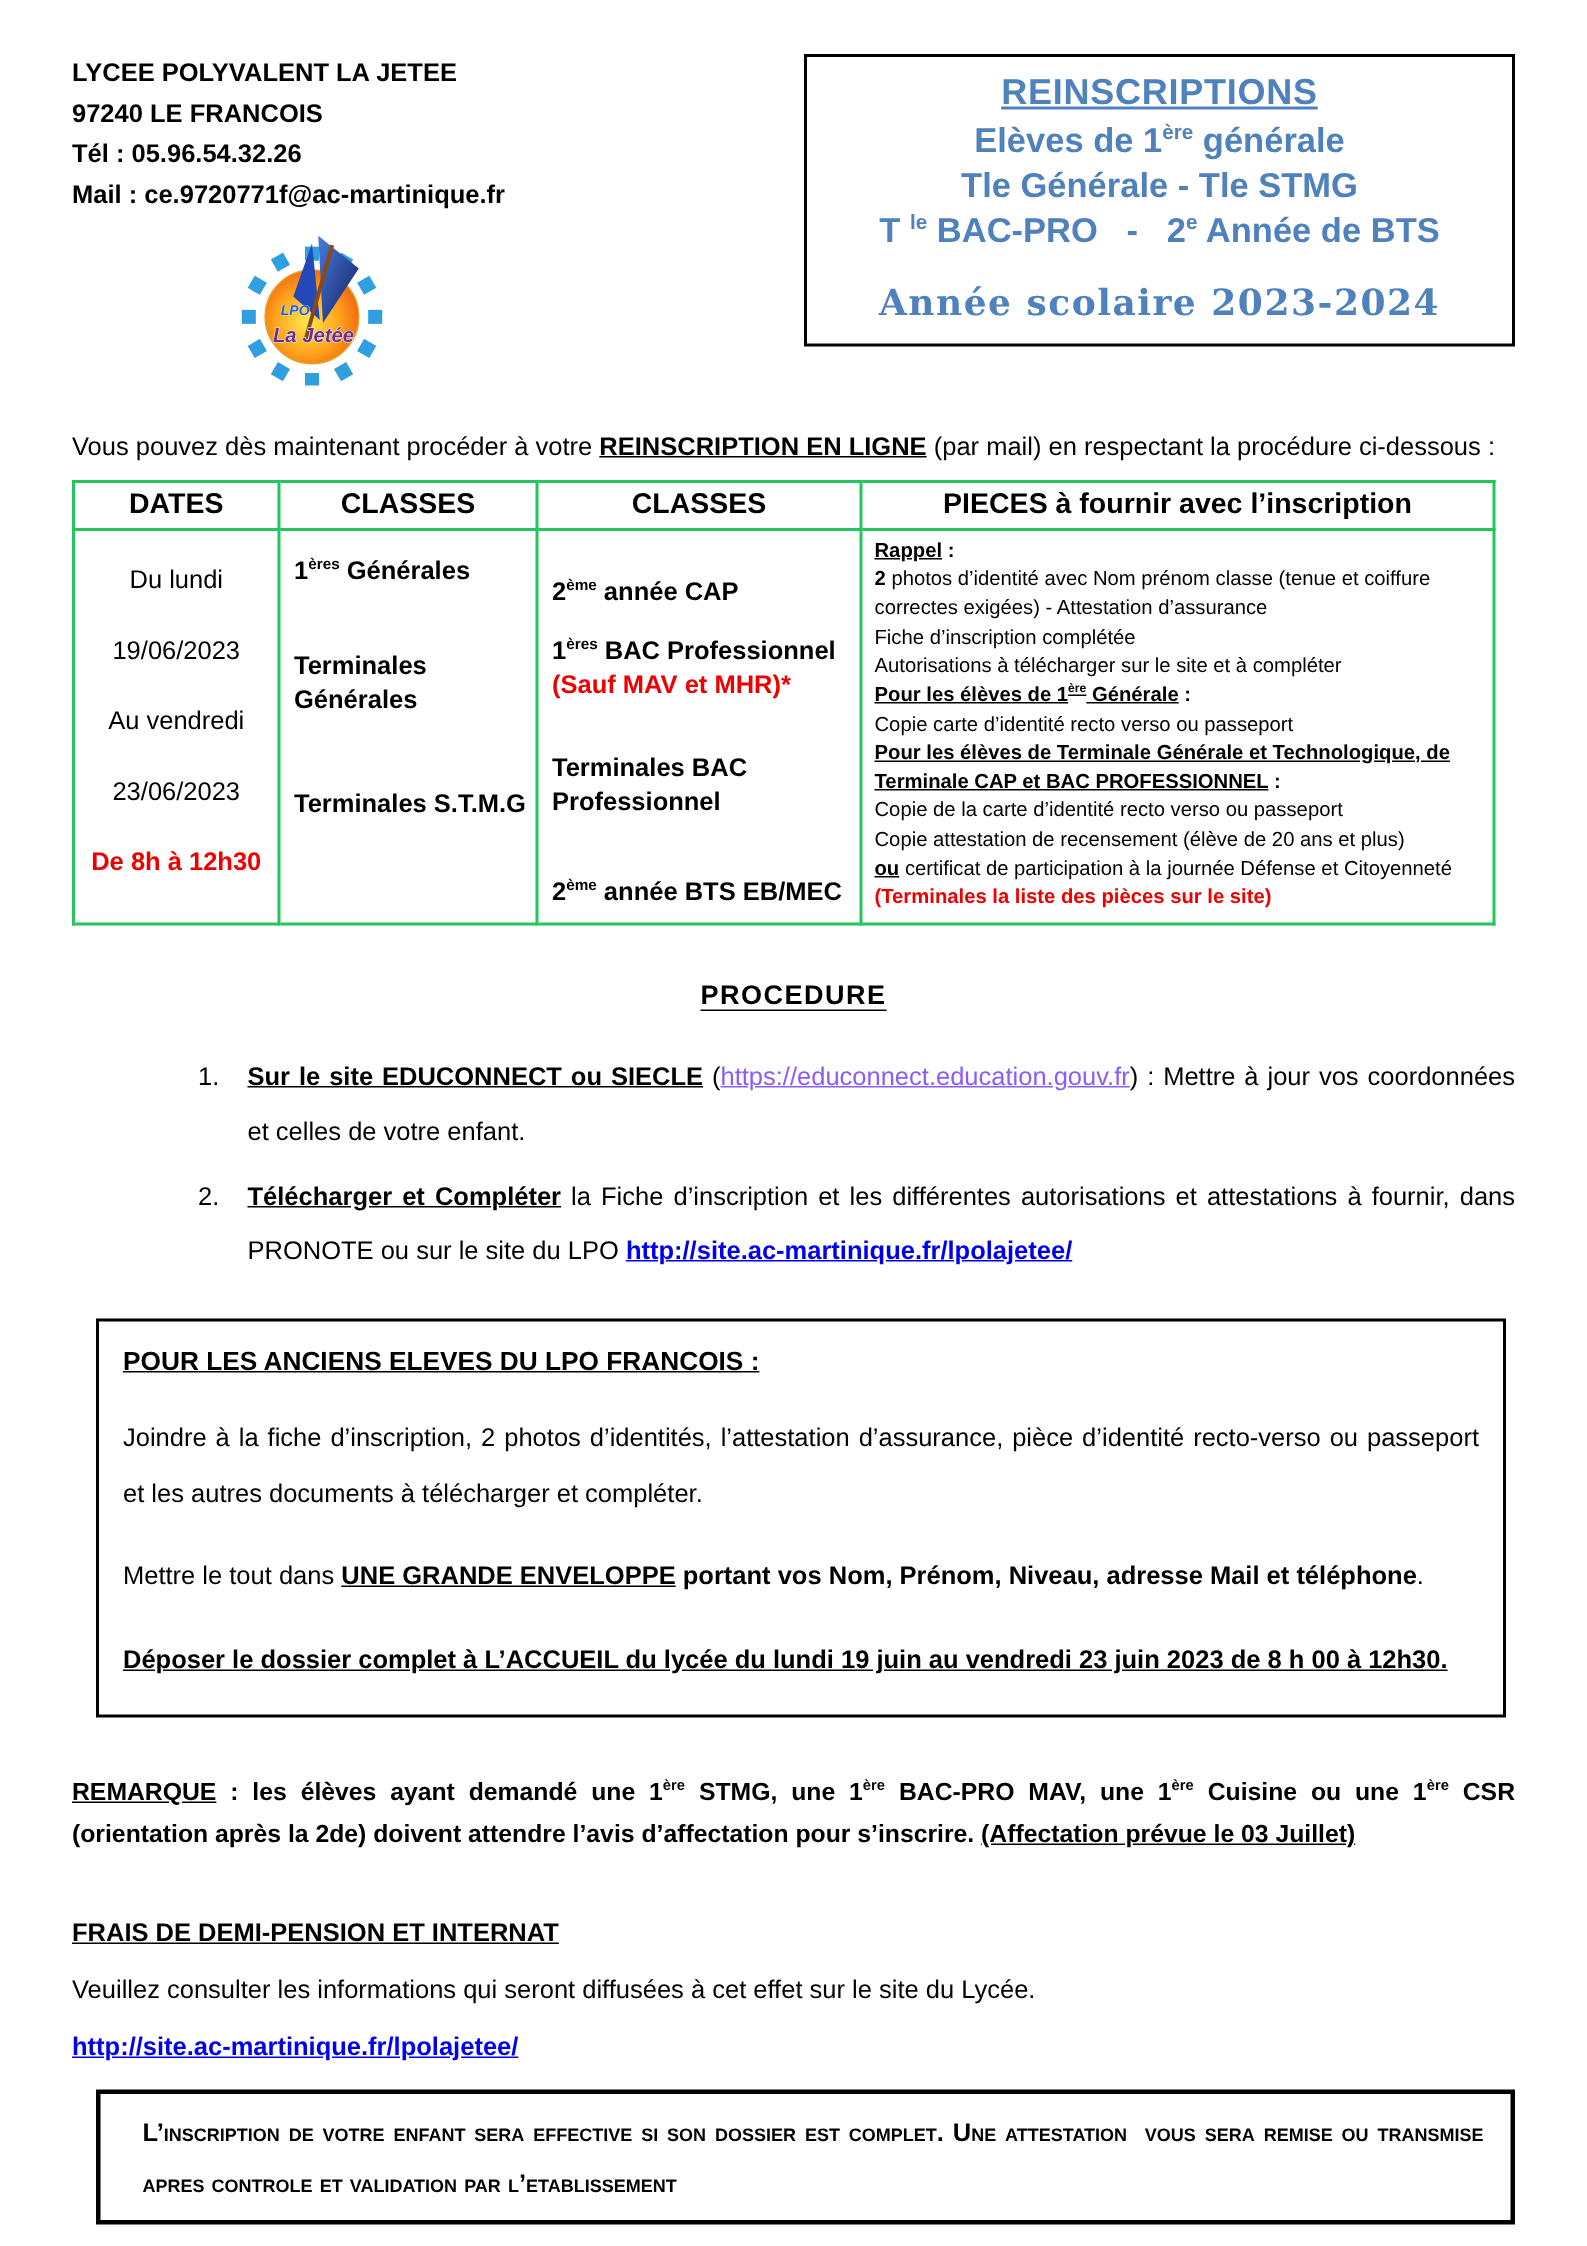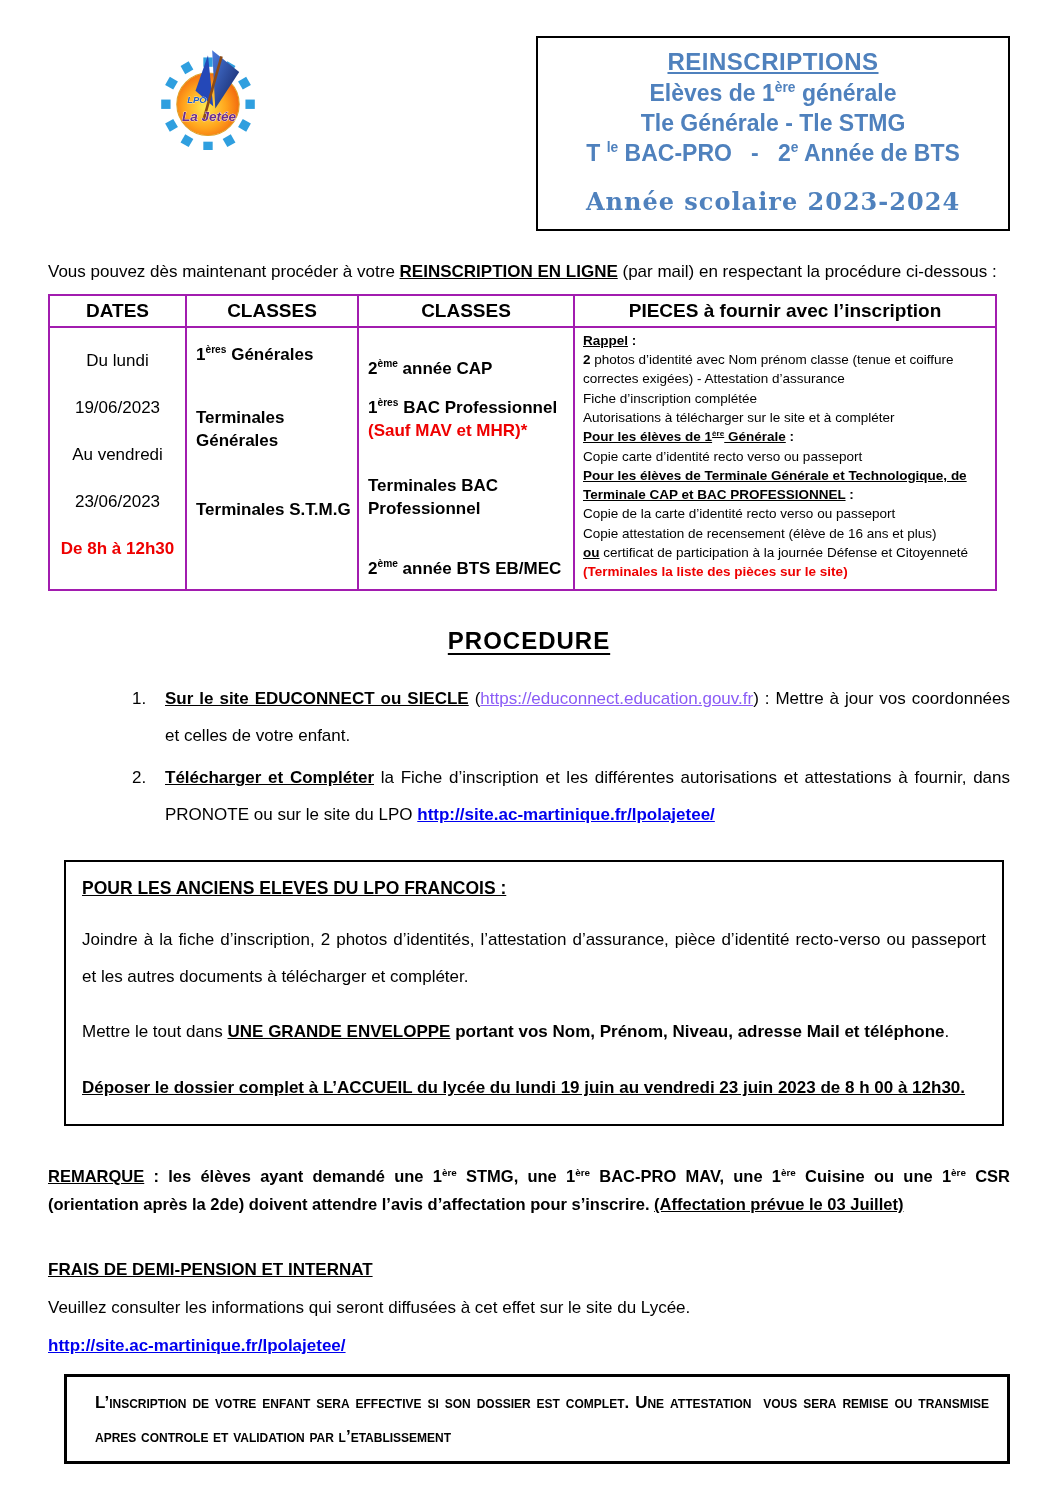--- a/index.html
+++ b/index.html
@@ -26,36 +26,36 @@
   .notice-year {
     font-family: "DejaVu Serif", serif; font-size: 24px;
     margin-top: 17px; letter-spacing: 1px;
   }
 
   
   .intro { margin: 28px 0 8px 0; font-size: 17px; line-height: 1.55; text-align: justify; }
 
   
   .main-table { border-collapse: collapse; width: 947px; table-layout: fixed; }
-  .main-table th, .main-table td { border: 2px solid #a21caf; vertical-align: top; }
+  .main-table th, .main-table td { border: 2px solid #22c55e; vertical-align: top; }
   .main-table th { font-size: 19px; padding: 4px 2px; text-align: center; }
   .col-dates { width: 137px; } .col-cl1 { width: 172px; }
   .col-cl2 { width: 216px; } .col-pieces { width: 422px; }
   .td-dates { text-align: center; font-size: 17px; }
   .td-dates > div { margin: 27px 0; }
   .td-dates > div:first-child { margin-top: 22px; }
   .td-cl { font-weight: bold; font-size: 17px; padding: 4px 4px 8px 9px; line-height: 1.35; }
   .c1-g1 { margin-top: 12px; } .c1-g2 { margin-top: 40px; } .c1-g3 { margin-top: 46px; }
   .c2-g1 { margin-top: 26px; } .c2-g2 { margin-top: 16px; }
   .c2-g3 { margin-top: 32px; } .c2-g4 { margin-top: 38px; }
   .td-pieces { font-size: 13.5px; padding: 3px 8px 4px 8px; line-height: 1.43; }
   .td-pieces p { margin: 0; }
 
   
-  .procedure-title { text-align: center; font-size: 24px; font-weight: bold; margin: 36px 0 26px 0; letter-spacing: 1px; }
+  .procedure-title { text-align: center; font-size: 18px; font-weight: bold; margin: 36px 0 26px 0; letter-spacing: 1px; }
   .procedure-title .u { text-decoration: underline; text-underline-offset: 4px; }
   .proc-item { display: flex; font-size: 17px; margin: 0 0 6px 84px; line-height: 2.15; text-align: justify; width: 878px; }
   .proc-num { width: 33px; flex: none; }
   .proc-text { flex: 1; }
 
   
   .anciens-box {
     border: 2px solid #000; margin: 26px 0 0 16px; width: 940px;
     padding: 12px 16px 0 16px; font-size: 17px;
   }
@@ -78,20 +78,26 @@
     font-variant: small-caps; font-size: 17px; line-height: 2; text-align: justify;
   }
 </style>
 </head>
 <body>
 
 <div class="page">
 
   <div class="header">
     <div class="school-block">
+      <div class="school-info">
+        <div>LYCEE POLYVALENT LA JETEE</div>
+        <div>97240 LE FRANCOIS</div>
+        <div>Tél : 05.96.54.32.26</div>
+        <div>Mail : ce.9720771f@ac-martinique.fr</div>
+      </div>
       <div class="logo-wrap">
         <svg width="104" height="104" viewBox="0 0 100 100">
           <defs>
             <radialGradient id="gsun" cx="45%" cy="55%" r="62%">
               <stop offset="0%" stop-color="#ffe94f"></stop>
               <stop offset="55%" stop-color="#ffa41c"></stop>
               <stop offset="100%" stop-color="#ef5a0c"></stop>
             </radialGradient>
             <linearGradient id="gsail" x1="0" y1="0" x2="1" y2="1">
               <stop offset="0%" stop-color="#4a7ade"></stop>
@@ -171,21 +177,21 @@
         </td>
         <td class="td-pieces">
           <p><span style="font-weight: bold; text-decoration: underline;">Rappel</span><span style="font-weight: bold;"> :</span></p>
           <p><span style="font-weight: bold;">2</span><span> photos d’identité avec Nom prénom classe (tenue et coiffure correctes exigées) - Attestation d’assurance</span></p>
           <p><span>Fiche d’inscription complétée</span></p>
           <p><span>Autorisations à télécharger sur le site et à compléter</span></p>
           <p><span style="font-weight: bold; text-decoration: underline;">Pour les élèves de 1</span><sup style="font-weight: bold; text-decoration: underline;">ère</sup><span style="font-weight: bold; text-decoration: underline;"> Générale</span><span style="font-weight: bold;"> :</span></p>
           <p><span>Copie carte d’identité recto verso ou passeport</span></p>
           <p><span style="font-weight: bold; text-decoration: underline;">Pour les élèves de Terminale Générale et Technologique, de Terminale CAP et BAC PROFESSIONNEL</span><span style="font-weight: bold;"> :</span></p>
           <p><span>Copie de la carte d’identité recto verso ou passeport</span></p>
-          <p><span>Copie attestation de recensement (élève de 16 ans et plus)</span></p>
+          <p><span>Copie attestation de recensement (élève de 20 ans et plus)</span></p>
           <p><span style="font-weight: bold; text-decoration: underline;">ou</span><span> certificat de participation à la journée Défense et Citoyenneté</span></p>
           <p><span style="font-weight: bold; color: rgb(238, 0, 0);">(Terminales la liste des pièces sur le site)</span></p>
         </td>
       </tr>
     </tbody>
   </table>
 
   <h2 class="procedure-title"><span class="u">PROCEDURE</span></h2>
 
   <div class="proc-item">

